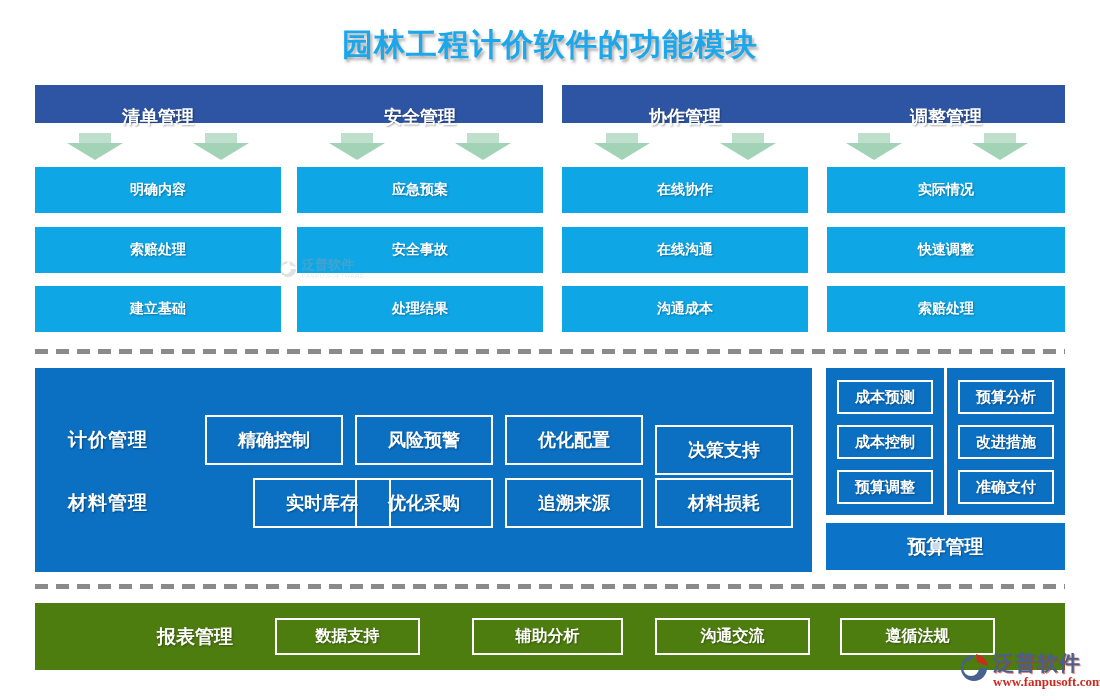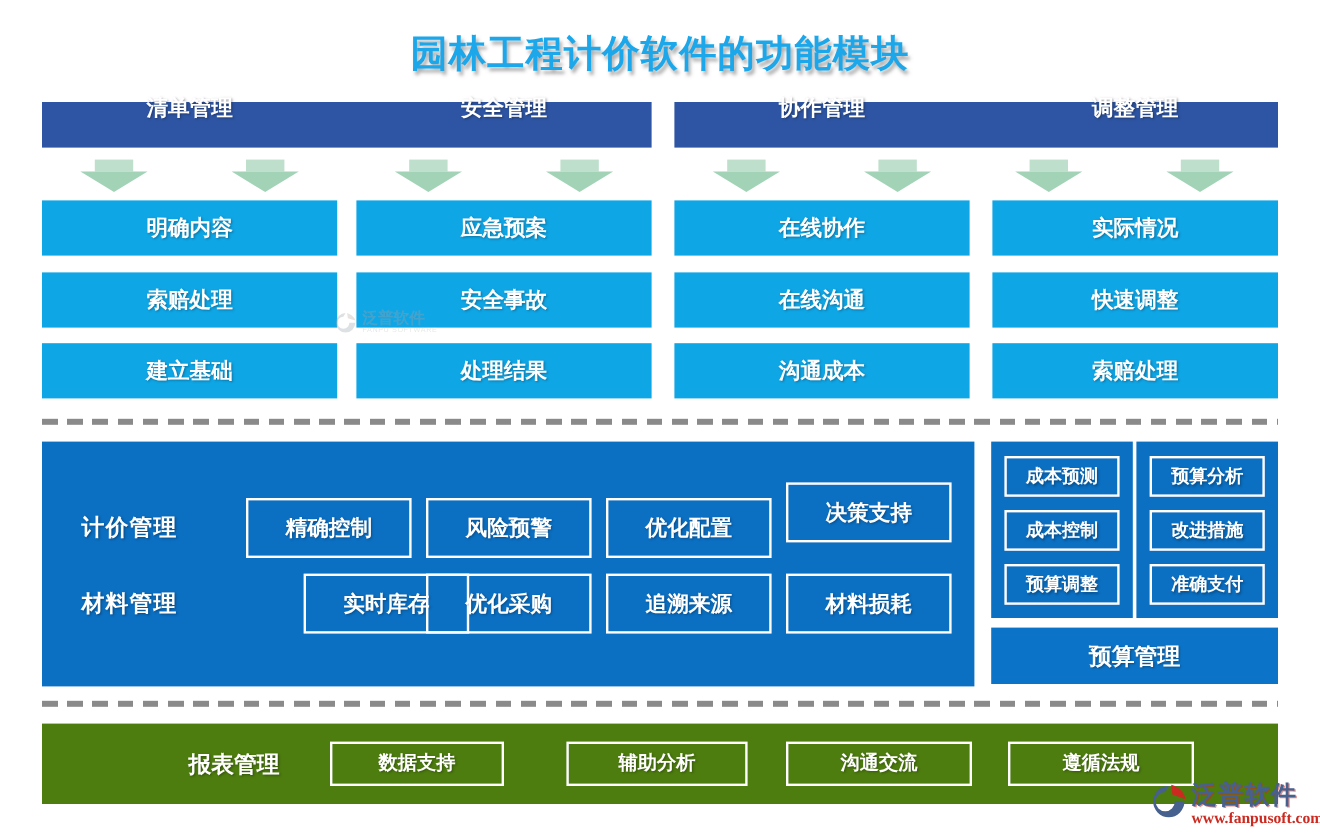--- a/index.html
+++ b/index.html
@@ -4,30 +4,30 @@
 <style>
   html,body{margin:0;padding:0;background:#fff;}
   body{font-family:"Liberation Sans","DejaVu Sans",sans-serif;}
   #canvas{position:relative;width:1100px;height:700px;background:#ffffff;overflow:hidden;}
 
   .title{position:absolute;left:0;top:24px;width:1100px;text-align:center;
          font-size:31px;font-weight:bold;color:#1BA7EA;letter-spacing:1px;
          text-shadow:2px 3px 3px rgba(110,110,110,.55);}
 
   .hdr-bar{position:absolute;top:85px;height:38px;background:#2E55A3;}
-  .hdr-label{position:absolute;top:71px;height:38px;display:flex;align-items:center;justify-content:center;
+  .hdr-label{position:absolute;top:98px;height:38px;display:flex;align-items:center;justify-content:center;
              color:#fff;font-size:18px;font-weight:bold;text-shadow:1px 1px 2px rgba(0,0,0,.35);}
 
   .arrow{position:absolute;top:133px;width:56px;}
   .arrow .stem{width:32px;height:10px;margin:0 auto;background:#bedfcc;}
   .arrow .tri{width:0;height:0;margin:0 auto;border-left:28px solid transparent;
               border-right:28px solid transparent;border-top:17px solid #a3d3b7;}
 
   .blue-box{position:absolute;height:46px;background:#0FA6E6;display:flex;align-items:center;justify-content:center;
-            color:#fff;font-size:18px;font-weight:bold;text-shadow:1px 1px 2px rgba(0,0,0,.3);}
+            color:#fff;font-size:14px;font-weight:bold;text-shadow:1px 1px 2px rgba(0,0,0,.3);}
 
   .dash{position:absolute;left:35px;width:1030px;height:5px;
         background:repeating-linear-gradient(to right,#8a8a8a 0,#8a8a8a 13px,transparent 13px,transparent 21px);}
 
   .panel{position:absolute;background:#0B6FC2;}
   .panel-label{position:absolute;color:#fff;font-size:19px;font-weight:bold;letter-spacing:1px;
                text-shadow:1px 1px 2px rgba(0,0,0,.35);}
   .outline-box{position:absolute;border:2px solid #fff;display:flex;align-items:center;justify-content:center;
                color:#fff;font-weight:bold;text-shadow:1px 1px 2px rgba(0,0,0,.3);box-sizing:border-box;}
   .mid-box{width:138px;height:50px;font-size:18px;}
@@ -129,21 +129,21 @@
 
   <div class="dash" style="top:349px;"></div>
 
   <div class="panel" style="left:35px;top:368px;width:777px;height:204px;">
     <div class="panel-label" style="left:33px;top:59px;">计价管理</div>
     <div class="panel-label" style="left:33px;top:122px;">材料管理</div>
 
     <div class="outline-box mid-box" style="left:170px;top:47px;">精确控制</div>
     <div class="outline-box mid-box" style="left:320px;top:47px;">风险预警</div>
     <div class="outline-box mid-box" style="left:470px;top:47px;">优化配置</div>
-    <div class="outline-box mid-box" style="left:620px;top:34px;">决策支持</div>
+    <div class="outline-box mid-box" style="left:620px;top:57px;">决策支持</div>
 
     <div class="outline-box mid-box" style="left:170px;top:110px;margin-left:48px;">实时库存</div>
     <div class="outline-box mid-box" style="left:320px;top:110px;">优化采购</div>
     <div class="outline-box mid-box" style="left:470px;top:110px;">追溯来源</div>
     <div class="outline-box mid-box" style="left:620px;top:110px;">材料损耗</div>
   </div>
 
   <div class="panel" style="left:826px;top:368px;width:118px;height:147px;">
     <div class="outline-box side-box" style="left:11px;top:12px;">成本预测</div>
     <div class="outline-box side-box" style="left:11px;top:57px;">成本控制</div>

